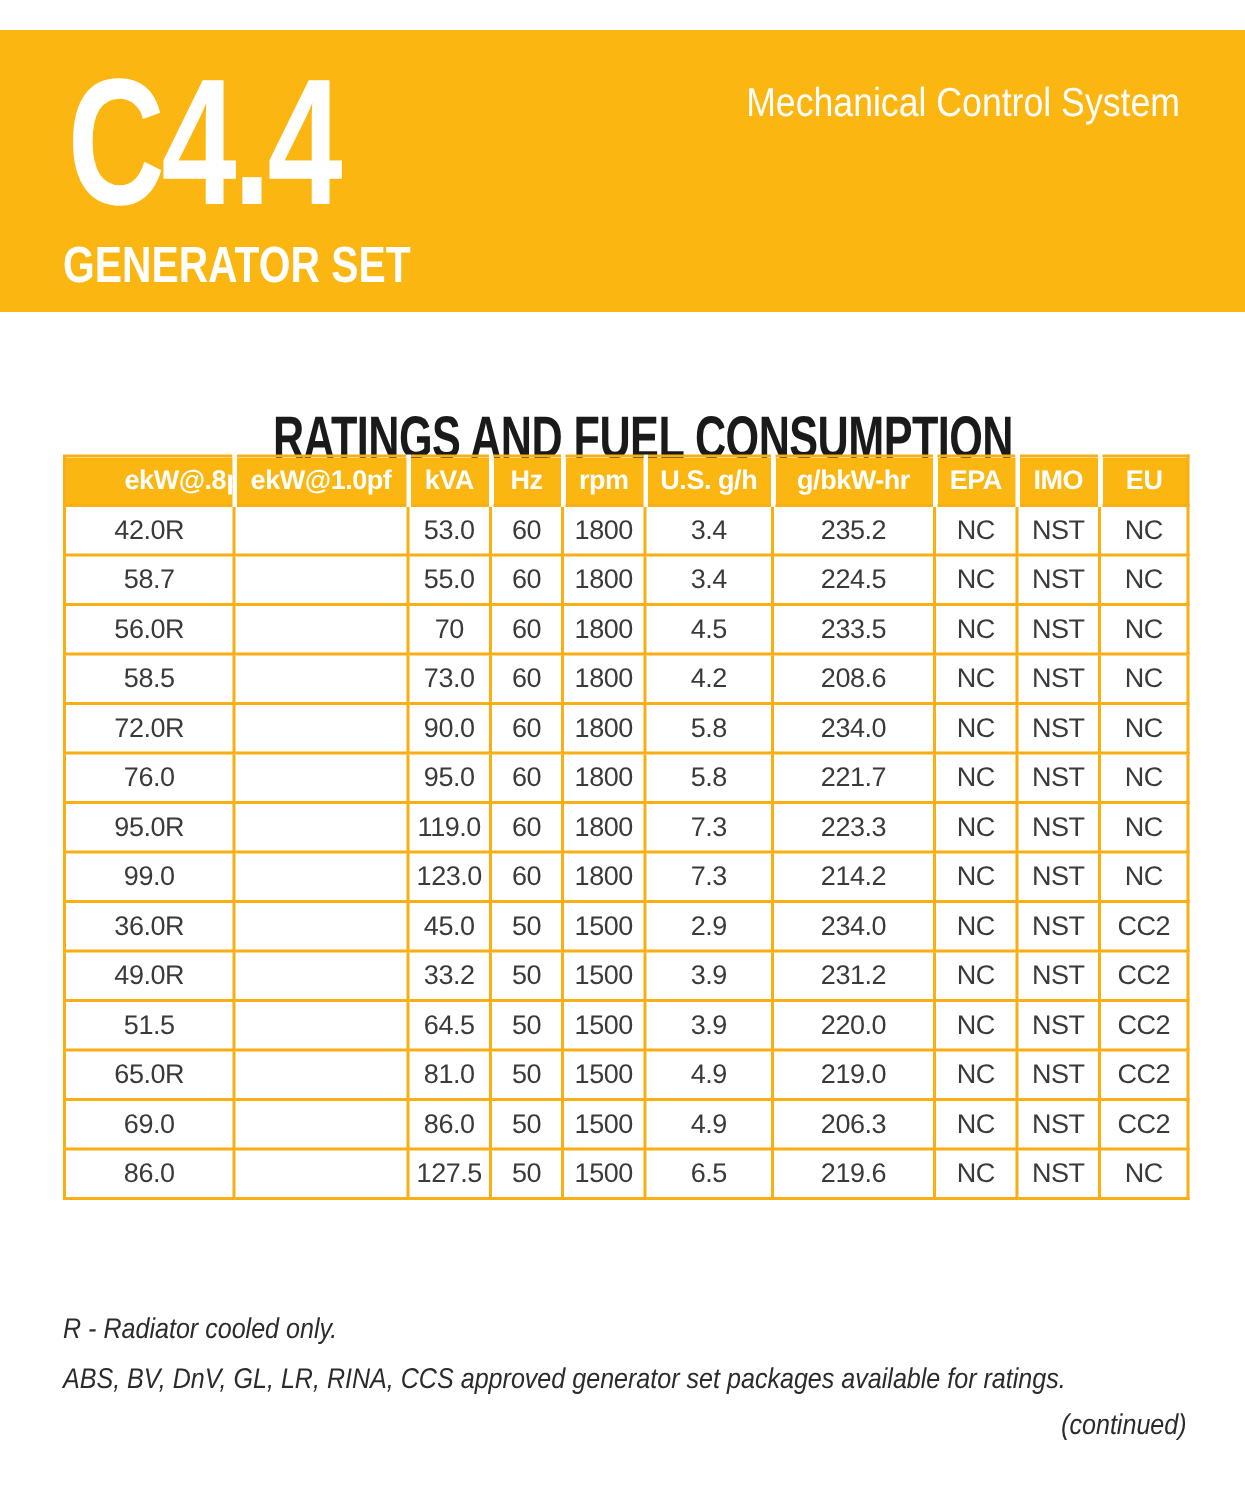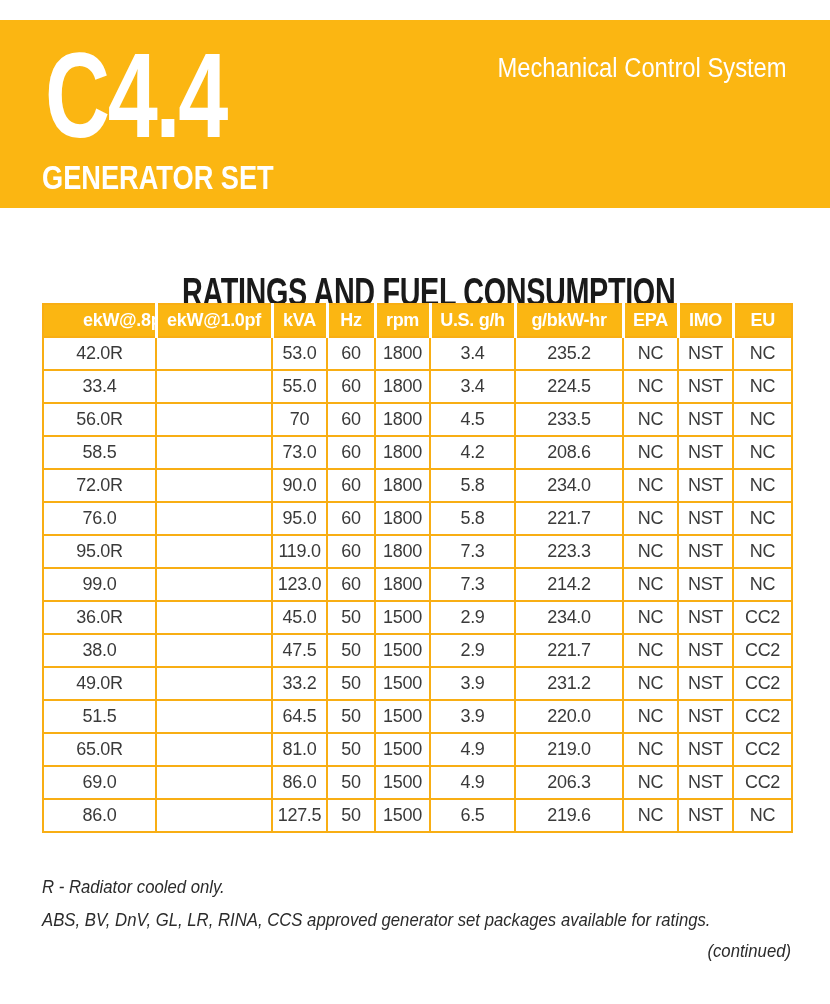--- a/index.html
+++ b/index.html
@@ -120,21 +120,21 @@
             <td>53.0</td>
             <td>60</td>
             <td>1800</td>
             <td>3.4</td>
             <td>235.2</td>
             <td>NC</td>
             <td>NST</td>
             <td>NC</td>
           </tr>
           <tr>
-            <td>33.4</td>
+            <td>58.7</td>
             <td></td>
             <td>55.0</td>
             <td>60</td>
             <td>1800</td>
             <td>3.4</td>
             <td>224.5</td>
             <td>NC</td>
             <td>NST</td>
             <td>NC</td>
           </tr>
@@ -211,32 +211,20 @@
             <td>NC</td>
           </tr>
           <tr>
             <td>36.0R</td>
             <td></td>
             <td>45.0</td>
             <td>50</td>
             <td>1500</td>
             <td>2.9</td>
             <td>234.0</td>
-            <td>NC</td>
-            <td>NST</td>
-            <td>CC2</td>
-          </tr>
-          <tr>
-            <td>38.0</td>
-            <td></td>
-            <td>47.5</td>
-            <td>50</td>
-            <td>1500</td>
-            <td>2.9</td>
-            <td>221.7</td>
             <td>NC</td>
             <td>NST</td>
             <td>CC2</td>
           </tr>
           <tr>
             <td>49.0R</td>
             <td></td>
             <td>33.2</td>
             <td>50</td>
             <td>1500</td>

